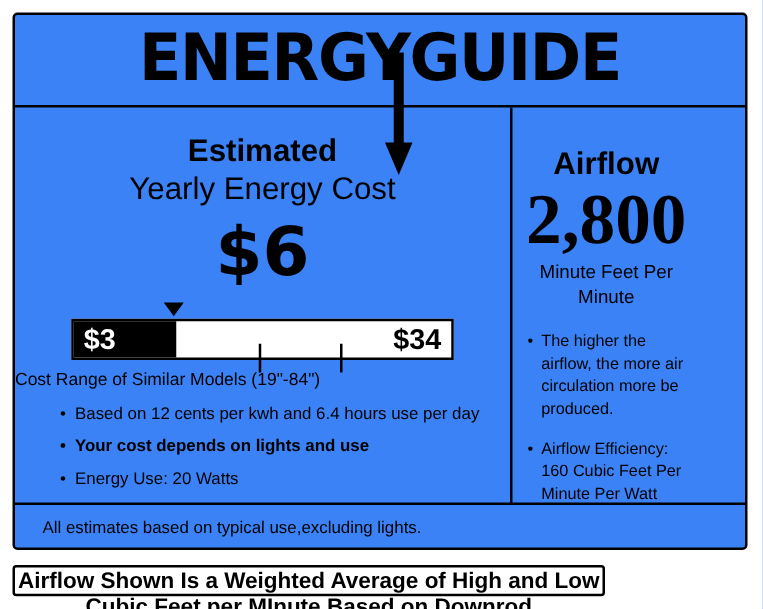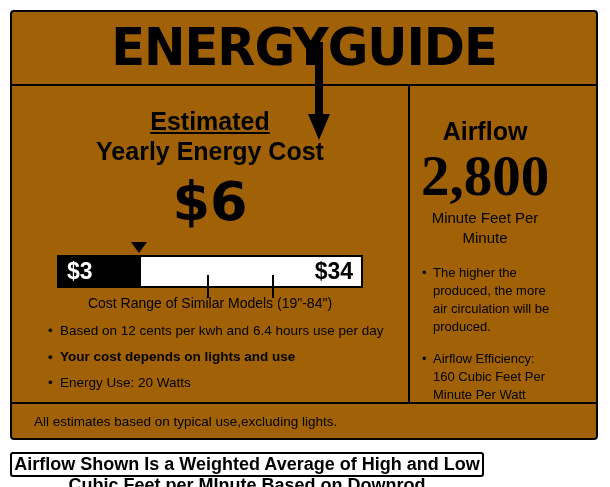--- a/index.html
+++ b/index.html
@@ -16,21 +16,21 @@
   }
 
   .label {
     position: absolute;
     left: 10px;
     top: 10px;
     width: 588px;
     height: 430px;
     border: 2px solid #000;
     border-radius: 4px;
-    background: #a16207;
+    background: #3b82f6;
     box-sizing: border-box;
   }
 
   
   .header {
     position: relative;
     height: 72px;
     border-bottom: 2px solid #000;
     overflow: hidden;
   }
@@ -101,25 +101,24 @@
     text-align: center;
     padding: 8px 6px 0 6px;
   }
 
   .est-line1 {
     text-align: center;
     font-weight: bold;
     font-size: 25px;
     line-height: 30px;
     margin-top: 20px;
-    text-decoration: underline;
   }
   .est-line2 {
     text-align: center;
-    font-weight: bold;
+    font-weight: normal;
     font-size: 25px;
     line-height: 30px;
   }
   .cost-big {
     text-align: center;
     font-family: "DejaVu Sans", sans-serif;
     font-weight: bold;
     font-size: 54px;
     line-height: 60px;
     margin-top: 6px;
@@ -184,21 +183,21 @@
     position: absolute;
     top: 18px;
     width: 2px;
     height: 23px;
     background: #000;
   }
   .tick.t1 { left: 148px; }
   .tick.t2 { left: 213px; }
 
   .range-caption {
-    text-align: center;
+    text-align: left;
     font-size: 14px;
     line-height: 18px;
     margin-top: 6px;
   }
 
   .bullets {
     margin: 8px 0 0 36px;
     font-size: 13.5px;
     line-height: 21px;
   }
@@ -334,21 +333,21 @@
         <div class="b bold">Your cost depends on lights and use</div>
         <div class="b">Energy Use: 20 Watts</div>
       </div>
     </div>
 
     <div class="col-right">
       <div class="airflow-title">Airflow</div>
       <div class="airflow-value">2,800</div>
       <div class="airflow-units">Minute Feet Per Minute</div>
       <div class="rbullets">
-        <div class="rb">The higher the produced, the more air circulation will be produced.</div>
+        <div class="rb">The higher the airflow, the more air circulation more be produced.</div>
         <div class="rb">Airflow Efficiency: 160 Cubic Feet Per Minute Per Watt</div>
       </div>
     </div>
 
   </div>
 
   <div class="footer-row">
     <div class="footer-note">All estimates based on typical use,excluding lights.</div>
   </div>
 

